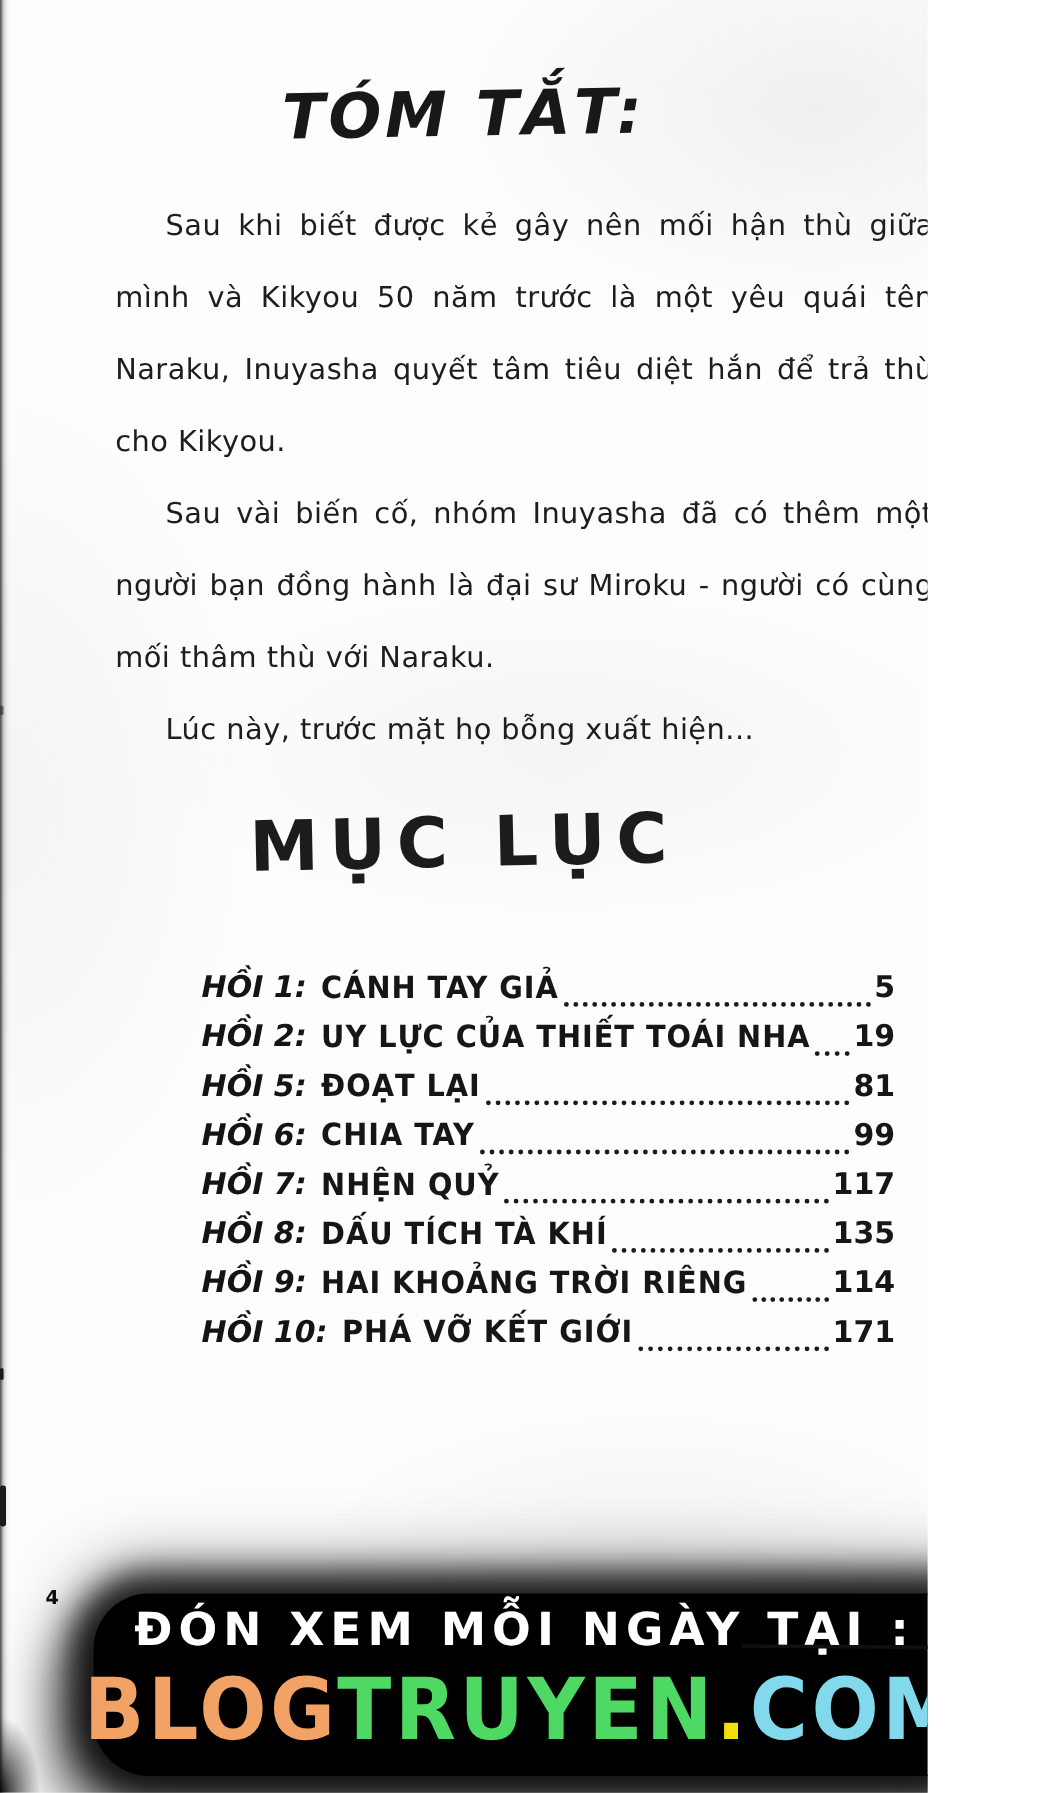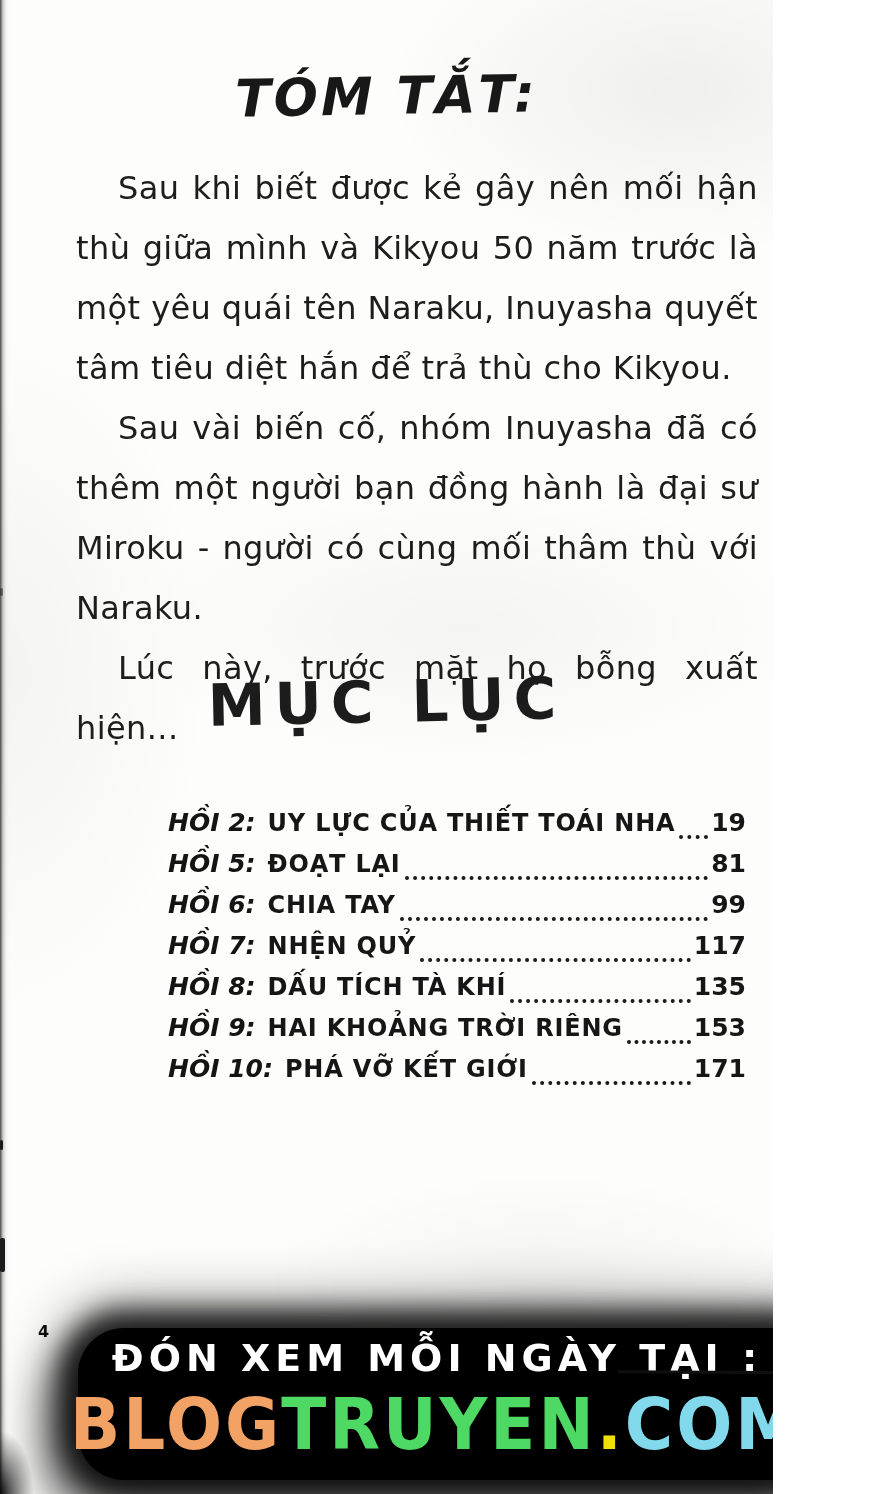--- a/index.html
+++ b/index.html
@@ -35,22 +35,22 @@
 
   
   .summary-title {
     position: absolute; left: 0; top: 66px; width: 100%;
     text-align: center;
     font-size: 52px; font-weight: bold; font-style: italic;
     letter-spacing: 3px; color: #181818;
     transform: rotate(-1deg);
   }
   .summary {
-    position: absolute; left: 76px; top: 158px; width: 682px;
-    font-size: 32px; line-height: 60px; color: #1d1d1d;
+    position: absolute; left: 96px; top: 158px; width: 682px;
+    font-size: 24px; line-height: 60px; color: #1d1d1d;
     letter-spacing: 0.4px; text-align: justify;
   }
   .summary p { text-indent: 42px; }
 
   
   .toc-title {
     position: absolute; left: 0; top: 668px; width: 100%;
     text-align: center;
     font-size: 58px; font-weight: 900; color: #1c1c1c;
     letter-spacing: 9px;
@@ -131,20 +131,26 @@
   <div class="summary">
     <p>Sau khi biết được kẻ gây nên mối hận thù giữa mình và Kikyou 50 năm trước là một yêu quái tên Naraku, Inuyasha quyết tâm tiêu diệt hắn để trả thù cho Kikyou.</p>
     <p>Sau vài biến cố, nhóm Inuyasha đã có thêm một người bạn đồng hành là đại sư Miroku - người có cùng mối thâm thù với Naraku.</p>
     <p>Lúc này, trước mặt họ bỗng xuất hiện...</p>
   </div>
 
   <h2 class="toc-title">MỤC LỤC</h2>
 
   <div class="toc" id="toc-list">
       <div class="toc-row">
+        <span class="toc-label">HỒI 1:</span>
+        <span class="toc-chapter">CÁNH TAY GIẢ</span>
+        <span class="toc-leader"></span>
+        <span class="toc-page">5</span>
+      </div>
+      <div class="toc-row">
         <span class="toc-label">HỒI 2:</span>
         <span class="toc-chapter">UY LỰC CỦA THIẾT TOÁI NHA</span>
         <span class="toc-leader"></span>
         <span class="toc-page">19</span>
       </div>
       <div class="toc-row">
         <span class="toc-label">HỒI 5:</span>
         <span class="toc-chapter">ĐOẠT LẠI</span>
         <span class="toc-leader"></span>
         <span class="toc-page">81</span>
@@ -164,21 +170,21 @@
       <div class="toc-row">
         <span class="toc-label">HỒI 8:</span>
         <span class="toc-chapter">DẤU TÍCH TÀ KHÍ</span>
         <span class="toc-leader"></span>
         <span class="toc-page">135</span>
       </div>
       <div class="toc-row">
         <span class="toc-label">HỒI 9:</span>
         <span class="toc-chapter">HAI KHOẢNG TRỜI RIÊNG</span>
         <span class="toc-leader"></span>
-        <span class="toc-page">153</span>
+        <span class="toc-page">114</span>
       </div>
       <div class="toc-row">
         <span class="toc-label">HỒI 10:</span>
         <span class="toc-chapter">PHÁ VỠ KẾT GIỚI</span>
         <span class="toc-leader"></span>
         <span class="toc-page">171</span>
       </div>
     </div>
 
   <div class="pagenum">4</div>

